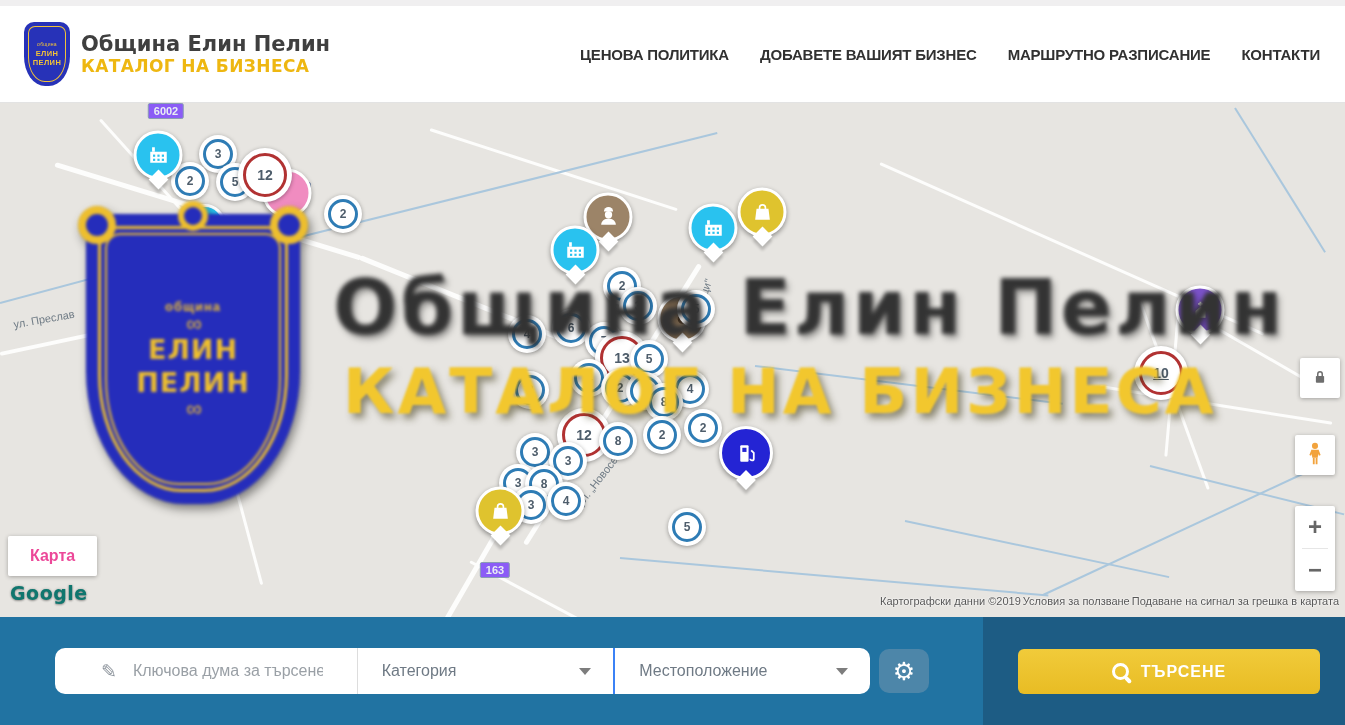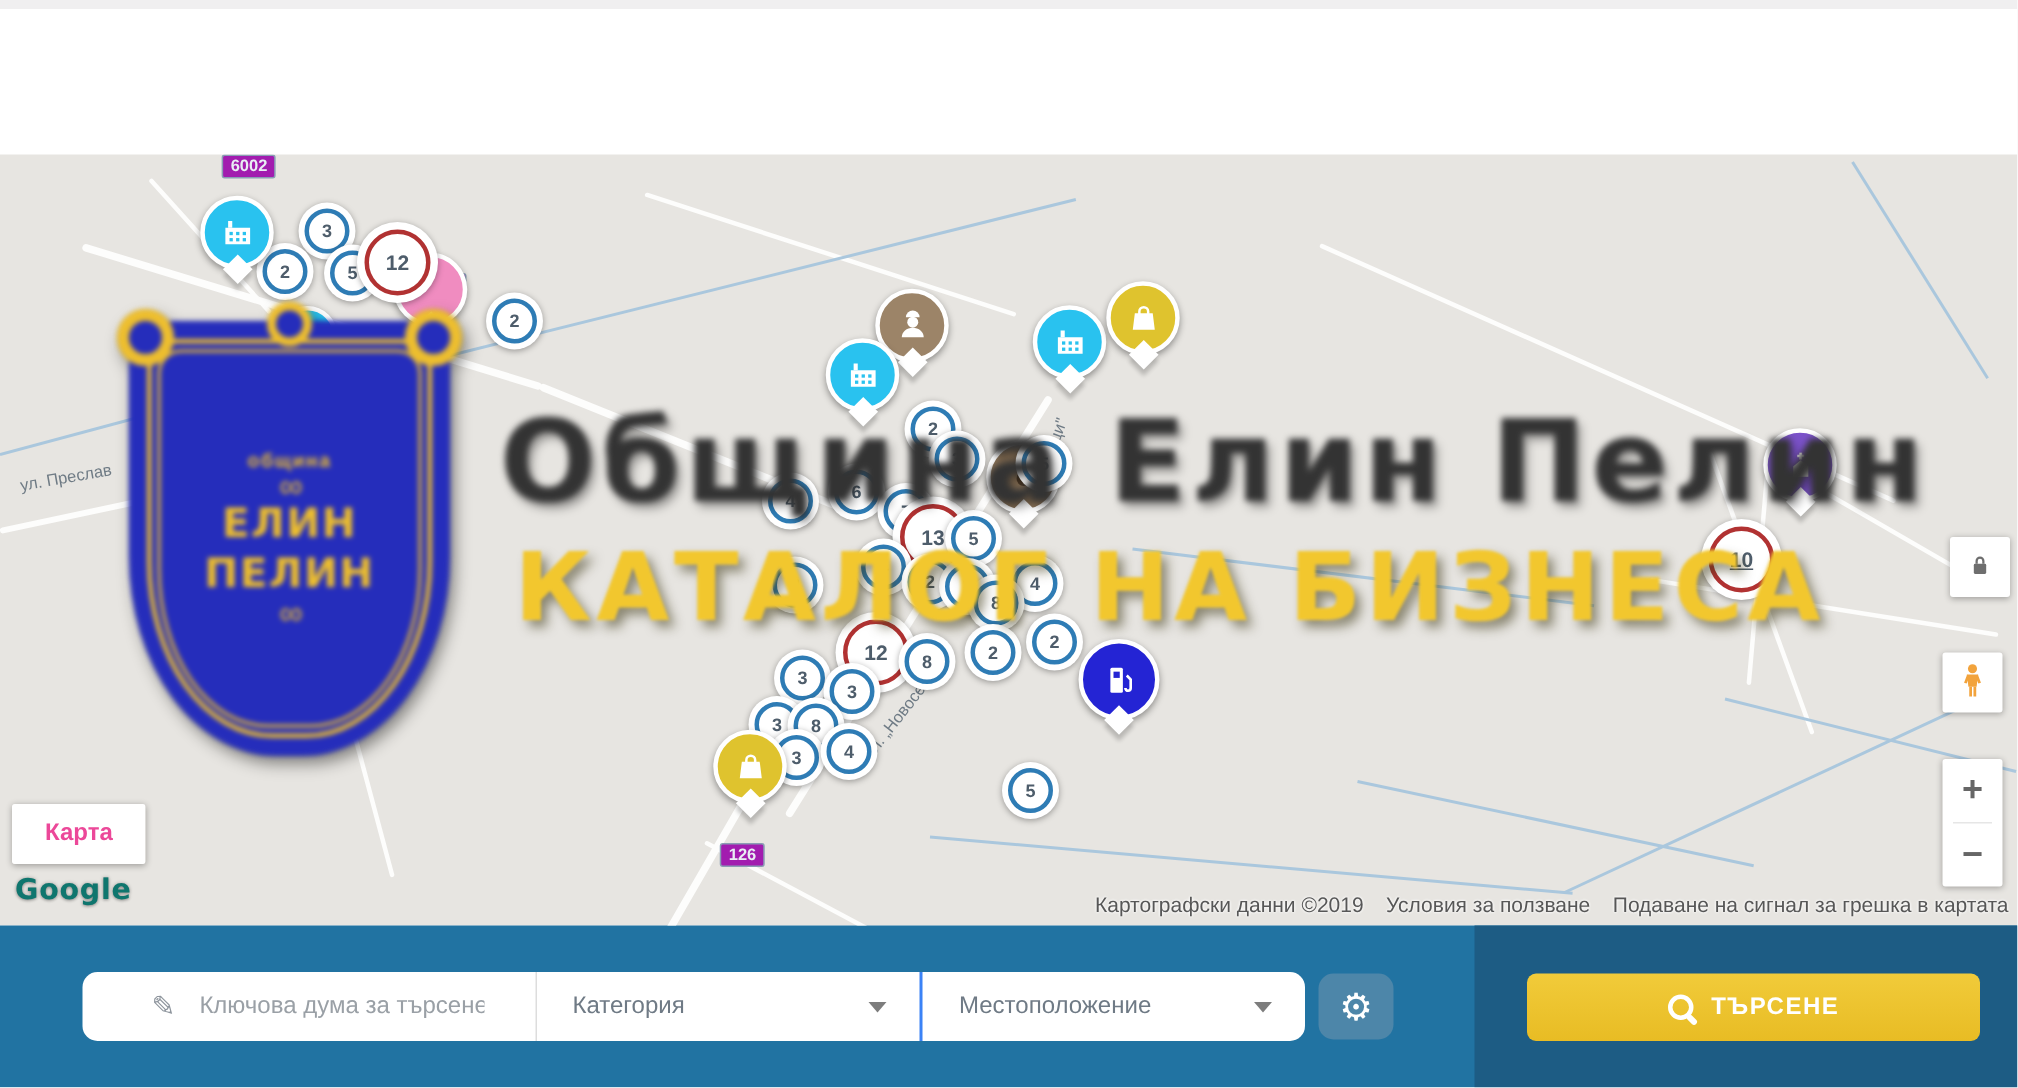--- a/index.html
+++ b/index.html
@@ -16,21 +16,21 @@
   .brand .t1{font-family:"DejaVu Sans",sans-serif;font-size:21px;font-weight:bold;color:#3f3f3f;line-height:1.15;}
   .brand .t2{font-family:"DejaVu Sans",sans-serif;font-size:17px;font-weight:bold;color:#eeb711;letter-spacing:.4px;}
   .nav{margin-left:auto;margin-right:25px;display:flex;gap:31px;}
   .nav a{font-size:15px;font-weight:bold;color:#313131;text-decoration:none;letter-spacing:-.2px;white-space:nowrap;}
 
   
   .map{position:absolute;top:103px;left:0;width:1345px;height:514px;background:#e7e5e1;overflow:hidden;}
   .road{position:absolute;background:#fdfdfc;border-radius:3px;transform-origin:0 50%;z-index:1;}
   .water{position:absolute;background:#aac7dd;transform-origin:0 50%;z-index:1;}
   .slabel{position:absolute;font-size:11px;color:#6f7b85;white-space:nowrap;z-index:2;}
-  .badge{position:absolute;background:#a21caf;color:#e9eef4;font-size:11px;font-weight:bold;padding:1px 5px;border-radius:2px;border:1px solid #8a9cb4;z-index:2;transform:translate(-50%,-50%);min-width:4px;min-height:10px;}
+  .badge{position:absolute;background:#8b5cf6;color:#e9eef4;font-size:11px;font-weight:bold;padding:1px 5px;border-radius:2px;border:1px solid #8a9cb4;z-index:2;transform:translate(-50%,-50%);min-width:4px;min-height:10px;}
   .cluster{position:absolute;width:38px;height:38px;background:#fff;border-radius:50%;box-shadow:0 1px 4px rgba(0,0,0,.35);transform:translate(-50%,-50%);display:flex;align-items:center;justify-content:center;font-size:12px;font-weight:bold;color:#4e5d6b;z-index:4;cursor:pointer;}
   .cluster::before{content:'';position:absolute;inset:4px;border:3px solid #2e7cb5;border-radius:50%;}
   .cluster.lg{width:54px;height:54px;font-size:14px;}
   .cluster.lg::before{inset:5px;border-width:3.5px;}
   .cluster.red::before{border-color:#b13232;}
   .pin{position:absolute;width:43px;height:43px;border-radius:50%;border:3px solid #fff;box-shadow:0 2px 5px rgba(0,0,0,.4);transform:translate(-50%,-50%);display:flex;align-items:center;justify-content:center;z-index:5;cursor:pointer;}
   .pin::after{content:'';position:absolute;bottom:-10px;left:50%;width:14px;height:14px;background:#fff;transform:translateX(-50%) rotate(45deg);z-index:-1;box-shadow:3px 3px 3px rgba(0,0,0,.2);}
   .pin.under{z-index:3;}
   .pin.big{width:48px;height:48px;}
   .pin.dot{width:34px;height:34px;}
@@ -51,21 +51,21 @@
   .wm-shield .wn{font-family:"DejaVu Sans",sans-serif;font-size:27px;font-weight:bold;letter-spacing:1px;line-height:1.2;}
   .wm-title{position:absolute;left:333px;top:160px;z-index:6;font-family:"DejaVu Sans",sans-serif;font-weight:bold;font-size:76px;color:#333;letter-spacing:3px;filter:blur(2.2px);text-shadow:3px 4px 5px rgba(0,0,0,.35);white-space:nowrap;}
   .wm-sub{position:absolute;left:343px;top:252px;z-index:6;font-family:"DejaVu Sans",sans-serif;font-weight:bold;font-size:63px;color:#f2c72e;letter-spacing:3px;filter:blur(1.2px);text-shadow:4px 5px 7px rgba(60,55,20,.55);white-space:nowrap;}
 
   
   .maptype{position:absolute;left:8px;top:433px;display:flex;box-shadow:0 1px 4px rgba(0,0,0,.3);z-index:7;border-radius:2px;overflow:hidden;}
   .maptype button{height:40px;border:none;background:#fff;font-size:16px;padding:0 22px;font-family:inherit;cursor:pointer;}
   .mt-map{font-weight:bold;color:#ec4899;}
   .mt-sat{color:#808080;border-left:1px solid #e8e8e8;}
   .googlelogo{position:absolute;left:10px;top:479px;font-family:"DejaVu Sans",sans-serif;font-size:19px;font-weight:bold;color:#0f766e;letter-spacing:.5px;z-index:7;text-shadow:0 1px 2px rgba(0,0,0,.3),0 0 3px rgba(0,0,0,.2);}
-  .attrib{position:absolute;right:6px;top:492px;display:flex;gap:15px;font-size:14px;color:#575757;z-index:7;text-shadow:0 0 2px #fff,0 0 2px #fff;}
+  .attrib{position:absolute;right:6px;top:492px;display:flex;gap:2px;font-size:11px;color:#575757;z-index:7;text-shadow:0 0 2px #fff,0 0 2px #fff;}
   .attrib a{color:#575757;text-decoration:none;}
   .ctrl{position:absolute;background:#fff;box-shadow:0 1px 4px rgba(0,0,0,.3);border-radius:2px;z-index:7;display:flex;align-items:center;justify-content:center;cursor:pointer;border:none;}
   .lockbtn{left:1300px;top:255px;width:40px;height:40px;}
   .pegbtn{left:1295px;top:332px;width:40px;height:40px;}
   .zoomctl{left:1295px;top:403px;width:40px;height:85px;flex-direction:column;cursor:default;}
   .zbtn{flex:1;width:100%;border:none;background:none;font-size:24px;color:#666;font-weight:bold;cursor:pointer;display:flex;align-items:center;justify-content:center;font-family:inherit;line-height:1;}
   .zdiv{width:26px;height:1px;background:#e6e6e6;}
 
   
   .bottombar{position:absolute;top:617px;left:0;width:1345px;height:108px;background:#2173a2;}
@@ -86,20 +86,37 @@
   .mag{width:11px;height:11px;border:3px solid #fff;border-radius:50%;margin-right:12px;position:relative;display:inline-block;}
   .mag::after{content:'';position:absolute;left:11px;top:10px;width:3.5px;height:8px;background:#fff;border-radius:2px;transform:rotate(-45deg);}
 </style>
 </head>
 <body>
 
 <div class="page">
 
   <div class="topstrip"></div>
 
+  <div class="header">
+    <div class="crest-s">
+      <div class="ct">община</div>
+      <div class="cl">ЕЛИН</div>
+      <div class="cl">ПЕЛИН</div>
+    </div>
+    <div class="brand">
+      <div class="t1">Община Елин Пелин</div>
+      <div class="t2">КАТАЛОГ НА БИЗНЕСА</div>
+    </div>
+    <div class="nav">
+      <a href="#">ЦЕНОВА ПОЛИТИКА</a>
+      <a href="#">ДОБАВЕТЕ ВАШИЯТ БИЗНЕС</a>
+      <a href="#">МАРШРУТНО РАЗПИСАНИЕ</a>
+      <a href="#">КОНТАКТИ</a>
+    </div>
+  </div>
 
   <div class="map">
 
     <div class="road" style="left:55px;top:59px;width:320px;height:5px;transform:rotate(17deg);"></div>
     <div class="road" style="left:360px;top:152px;width:230px;height:5px;transform:rotate(22deg);"></div>
     <div class="road" style="left:0px;top:249px;width:270px;height:4px;transform:rotate(-12deg);"></div>
     <div class="road" style="left:100px;top:15px;width:120px;height:3px;transform:rotate(48deg);"></div>
     <div class="road" style="left:540px;top:352px;width:190px;height:5px;transform:rotate(120deg);"></div>
     <div class="road" style="left:700px;top:159px;width:330px;height:5px;transform:rotate(122deg);"></div>
     <div class="road" style="left:880px;top:59px;width:420px;height:3px;transform:rotate(24deg);"></div>
@@ -229,21 +246,21 @@
             <path d="M16.5 9l2.5 2.5V17a1.7 1.7 0 01-3.4 0" fill="none" stroke="#fff" stroke-width="1.7"></path>
           </svg>
         </div>
         <div class="pin" style="left: 500px; top: 408px; background: rgb(223, 195, 46); color: rgb(223, 195, 46);">
           <svg viewBox="0 0 24 24">
             <path fill="#fff" d="M5.5 8h13L20 20H4z"></path>
             <path fill="none" stroke="#fff" stroke-width="1.8" d="M8.8 10V6.8a3.2 3.2 0 016.4 0V10"></path>
           </svg>
         </div>
         <div class="badge" style="left: 166px; top: 8px;">6002</div>
-        <div class="badge" style="left: 495px; top: 467px;">126</div>
+        <div class="badge" style="left: 495px; top: 467px;">163</div>
         <div class="badge" style="left: 303px; top: 86px;"></div>
         <div class="slabel" style="left: 44px; top: 216px; transform: translate(-50%, -50%) rotate(-10deg);">ул. Преслав</div>
         <div class="slabel" style="left: 597px; top: 378px; transform: translate(-50%, -50%) rotate(-52deg);">бул. „Новосел</div>
         <div class="slabel" style="left: 706px; top: 184px; transform: translate(-50%, -50%) rotate(-70deg);">ци"</div>
       </div>
 
     <div class="wm-crest">
       <div class="wm-shield">
         <div class="swirl sw-l"></div>
         <div class="swirl sw-c"></div>

